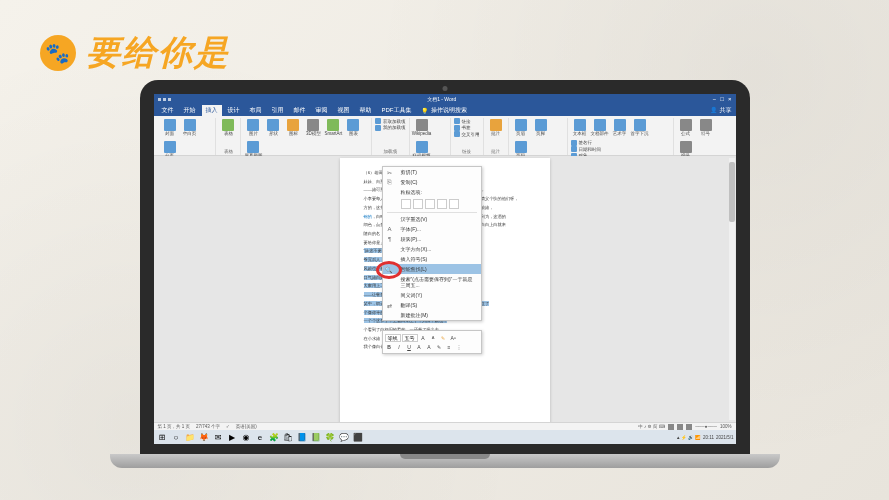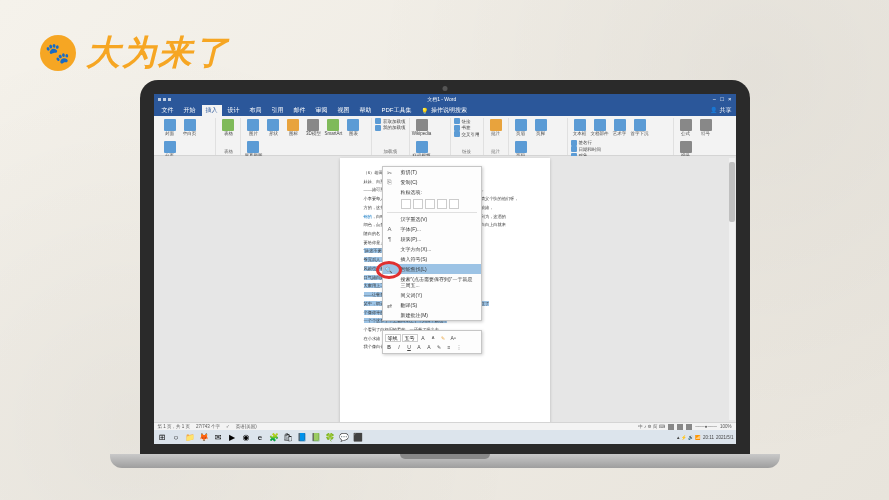--- a/index.html
+++ b/index.html
@@ -72,21 +72,21 @@
 
 .taskbar { position: absolute; bottom: 0; left: 0; right: 0; height: 14px; background: #dce4ec; display: flex; align-items: center; padding: 0 2px; gap: 1px; }
 .task-btn { width: 13px; height: 12px; display: flex; align-items: center; justify-content: center; font-size: 8px; cursor: pointer; }
 .task-right { margin-left: auto; display: flex; align-items: center; gap: 2px; font-size: 4.5px; color: #444; }
 </style>
 </head>
 <body>
 
 <div class="logo">
   <div class="logo-icon">🐾</div>
-  <div class="logo-text">大为来了</div>
+  <div class="logo-text">要给你是</div>
 </div>
 
 <div class="laptop">
   <div class="screen-bezel">
     <div class="camera"></div>
     <div class="screen">
 
       <div class="titlebar">
         <div class="title-left">
           <div class="title-dot"></div>

